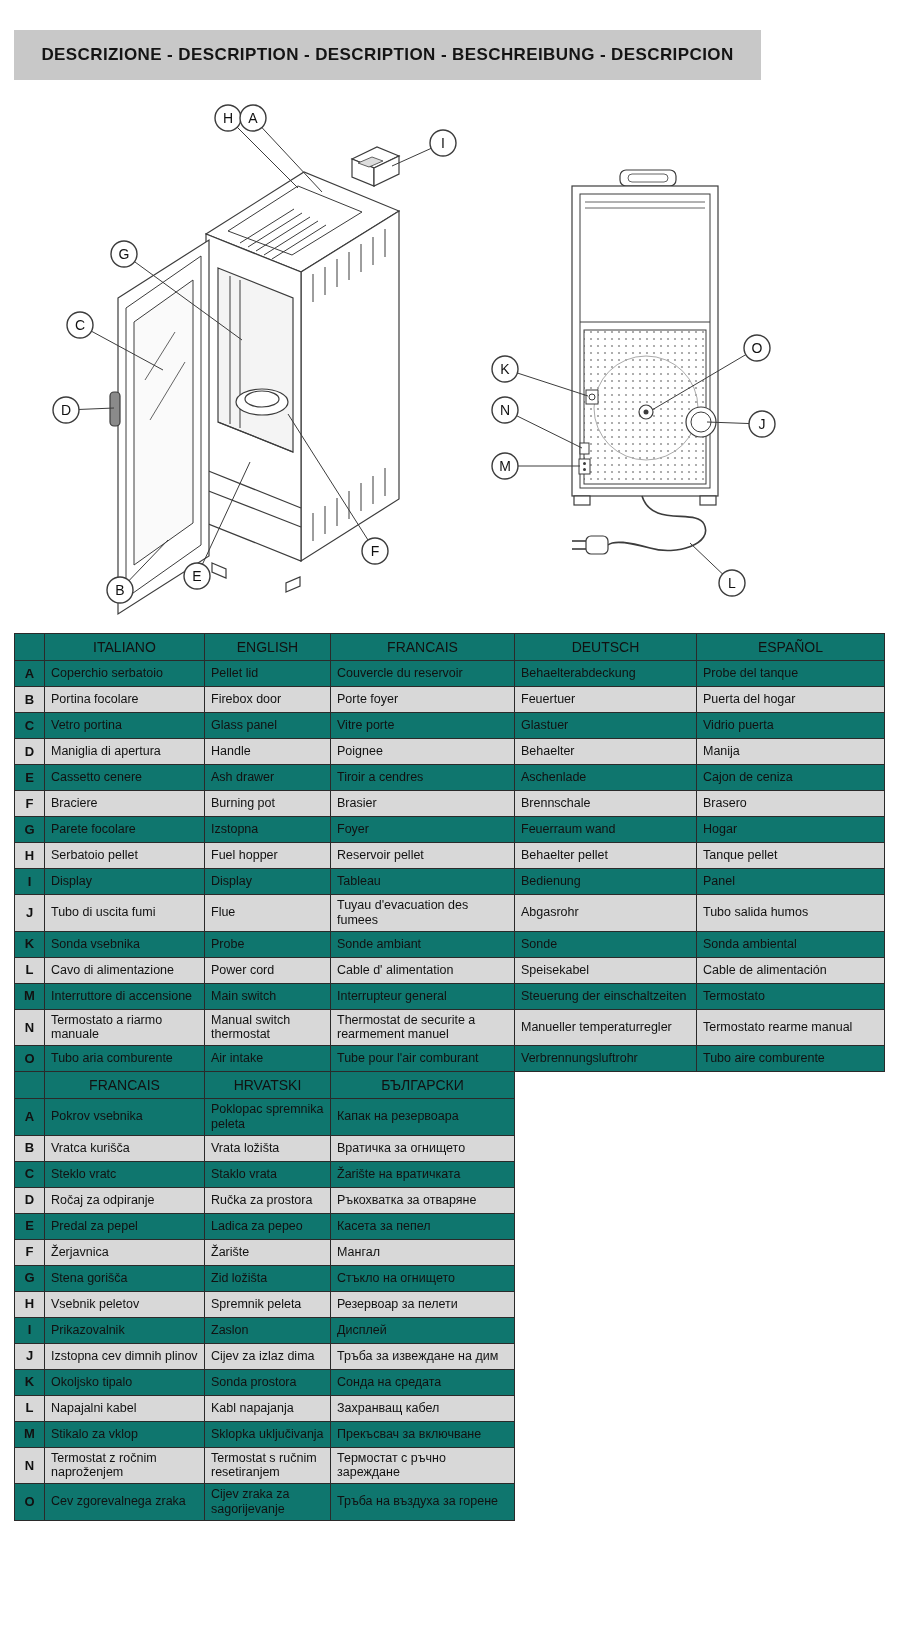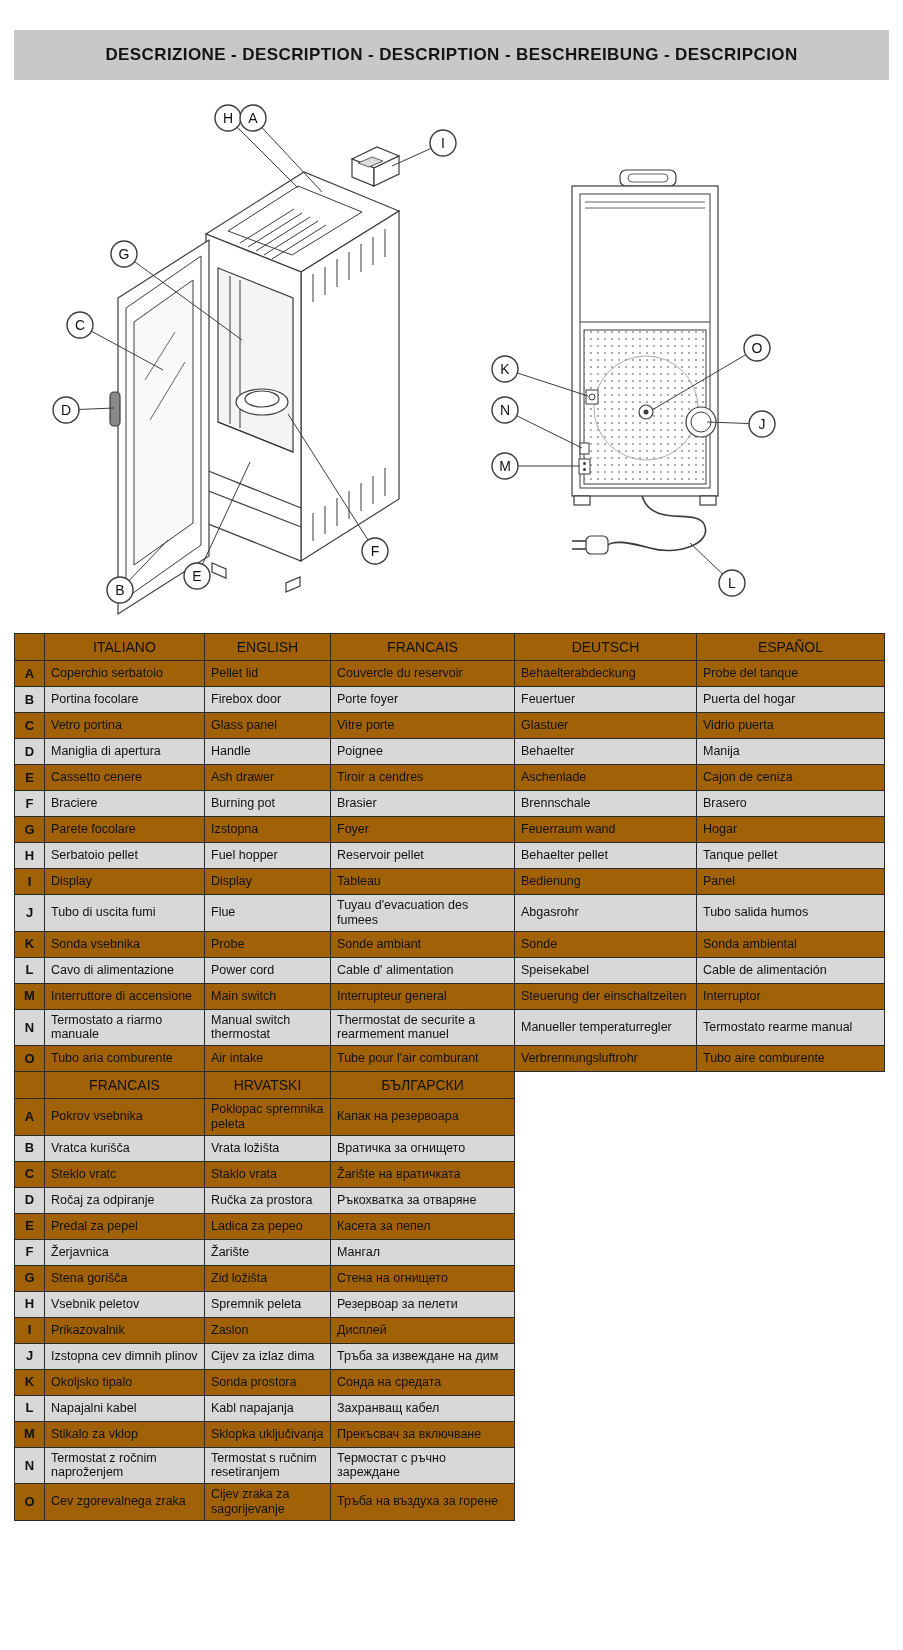--- a/index.html
+++ b/index.html
@@ -1,27 +1,27 @@
 <!DOCTYPE html>
 <html><head>
 <meta charset="utf-8">
 <style>
   * { margin:0; padding:0; box-sizing:border-box; }
   html,body { background:#e8e8e8; }
   body { font-family:"Liberation Sans","DejaVu Sans",sans-serif; }
   .page { position:relative; width:903px; height:1650px; background:#ffffff; margin:0 auto; overflow:hidden; }
 
-  .title-bar { position:absolute; left:14px; top:30px; width:875px; height:50px;
+  .title-bar { position:absolute; left:14px; top:30px; width:747px; height:50px;
                background:#c8c8c8; display:flex; align-items:center; justify-content:center; }
   .title-bar h1 { font-size:17px; font-weight:bold; color:#141414; letter-spacing:.4px; }
 
   .diagram-svg { position:absolute; left:0; top:95px; }
 
   .tables { position:absolute; left:14px; top:633px; }
-  table { border-collapse:collapse; table-layout:fixed; background:#a16207; }
+  table { border-collapse:collapse; table-layout:fixed; background:#0f766e; }
   td, th { border:1px solid #2a2a2a; font-size:12.5px; color:#111;
            padding:3px 6px; vertical-align:middle; text-align:left; line-height:1.18; }
   th { font-size:14px; font-weight:normal; text-align:center; height:27px; }
   td.letter { text-align:center; font-weight:bold; font-size:13px; padding:3px 2px; }
   #table1 tbody tr, #table2 tbody tr { height:26px; }
   tr.shaded td { background:#d8d8d8; }
   #table2 { margin-top:-1px; }
 </style>
 </head>
 <body>
@@ -342,21 +342,21 @@
             <td>Cable d' alimentation</td>
             <td>Speisekabel</td>
             <td>Cable de alimentación</td>
           </tr>
           <tr>
             <td class="letter">M</td>
             <td>Interruttore di accensione</td>
             <td>Main switch</td>
             <td>Interrupteur general</td>
             <td>Steuerung der einschaltzeiten</td>
-            <td>Interruptor</td>
+            <td>Termostato</td>
           </tr>
           <tr class="shaded">
             <td class="letter">N</td>
             <td>Termostato a  riarmo manuale</td>
             <td>Manual switch thermostat</td>
             <td>Thermostat de securite a rearmement manuel</td>
             <td>Manueller temperaturregler</td>
             <td>Termostato rearme manual</td>
           </tr>
           <tr>
@@ -419,21 +419,21 @@
           <tr class="shaded">
             <td class="letter">F</td>
             <td>Žerjavnica</td>
             <td>Žarište</td>
             <td>Мангал</td>
           </tr>
           <tr>
             <td class="letter">G</td>
             <td>Stena gorišča</td>
             <td>Zid ložišta</td>
-            <td>Стена на огнището</td>
+            <td>Стъкло на огнището</td>
           </tr>
           <tr class="shaded">
             <td class="letter">H</td>
             <td>Vsebnik peletov</td>
             <td>Spremnik peleta</td>
             <td>Резервоар за пелети</td>
           </tr>
           <tr>
             <td class="letter">I</td>
             <td>Prikazovalnik</td>

